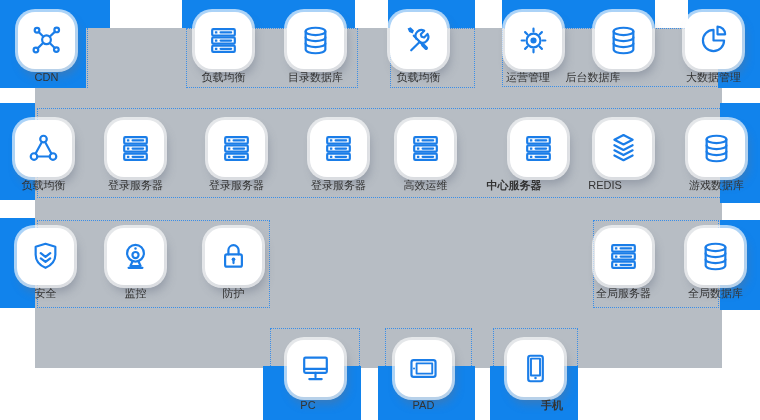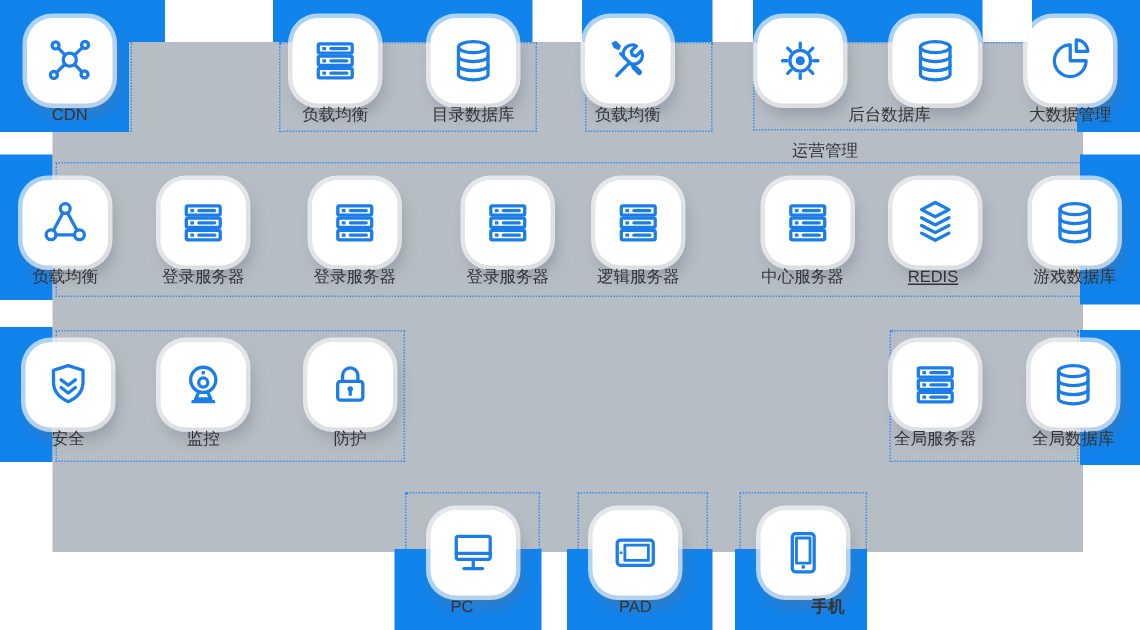--- a/index.html
+++ b/index.html
@@ -121,21 +121,21 @@
             <line x1="32.6" y1="32.6" x2="35.5" y2="35.5"></line>
             <line x1="24" y1="36.2" x2="24" y2="40.2"></line>
             <line x1="15.4" y1="32.6" x2="12.5" y2="35.5"></line>
             <line x1="7.8" y1="24" x2="11.8" y2="24"></line>
             <line x1="12.5" y1="12.5" x2="15.4" y2="15.4"></line>
             <line x1="24" y1="7.8" x2="24" y2="11.8"></line>
             <line x1="32.6" y1="15.4" x2="35.5" y2="12.5"></line>
           </g>
         </svg>
       </div>
-      <div class="node-label" style="color: rgb(51, 51, 51); left: 502px; top: 70px; margin-top: 24px;">运营管理</div>
+      <div class="node-label" style="color: rgb(51, 51, 51); left: 480px; top: 70px;">运营管理</div>
       <div class="tile" style="left: 595px; top: 12px;">
         <svg viewBox="0 0 48 48">
           <g fill="none" stroke="#1a7de8" stroke-width="3" stroke-linecap="round" stroke-linejoin="round">
             <ellipse cx="24" cy="11.5" rx="13.5" ry="5"></ellipse>
             <path d="M10.5 11.5v25c0 2.8 6 5 13.5 5s13.5-2.2 13.5-5v-25"></path>
             <path d="M10.5 19.8c0 2.8 6 5 13.5 5s13.5-2.2 13.5-5"></path>
             <path d="M10.5 28.1c0 2.8 6 5 13.5 5s13.5-2.2 13.5-5"></path>
           </g>
         </svg>
       </div>
@@ -234,52 +234,52 @@
             <rect x="12.2" y="22.6" width="3.4" height="3" rx=".5"></rect>
             <rect x="12.2" y="33.9" width="3.4" height="3" rx=".5"></rect>
           </g>
           <g fill="none" stroke="#1a7de8" stroke-width="3" stroke-linecap="round" stroke-linejoin="round">
             <line x1="20" y1="12.9" x2="34.5" y2="12.9"></line>
             <line x1="20" y1="24.1" x2="34.5" y2="24.1"></line>
             <line x1="20" y1="35.4" x2="34.5" y2="35.4"></line>
           </g>
         </svg>
       </div>
-      <div class="node-label" style="color: rgb(51, 51, 51); left: 377.5px; top: 178px;">逻辑服务器</div>
+      <div class="node-label" style="color: rgb(51, 51, 51); left: 377.5px; top: 178px;">高效运维</div>
       <div class="tile" style="left: 510px; top: 120px;">
         <svg viewBox="0 0 48 48">
           <g fill="none" stroke="#1a7de8" stroke-width="3" stroke-linecap="round" stroke-linejoin="round">
             <rect x="8.5" y="8.5" width="31" height="8.6" rx="1.5"></rect>
             <rect x="8.5" y="19.7" width="31" height="8.6" rx="1.5"></rect>
             <rect x="8.5" y="31" width="31" height="8.6" rx="1.5"></rect>
           </g>
           <g fill="#1a7de8" stroke="none">
             <rect x="12.2" y="11.4" width="3.4" height="3" rx=".5"></rect>
             <rect x="12.2" y="22.6" width="3.4" height="3" rx=".5"></rect>
             <rect x="12.2" y="33.9" width="3.4" height="3" rx=".5"></rect>
           </g>
           <g fill="none" stroke="#1a7de8" stroke-width="3" stroke-linecap="round" stroke-linejoin="round">
             <line x1="20" y1="12.9" x2="34.5" y2="12.9"></line>
             <line x1="20" y1="24.1" x2="34.5" y2="24.1"></line>
             <line x1="20" y1="35.4" x2="34.5" y2="35.4"></line>
           </g>
         </svg>
       </div>
-      <div class="node-label" style="color: rgb(51, 51, 51); left: 487px; top: 178px;">中心服务器</div>
+      <div class="node-label" style="color: rgb(51, 51, 51); left: 466px; top: 178px; font-weight: bold;">中心服务器</div>
       <div class="tile" style="left: 595px; top: 120px;">
         <svg viewBox="0 0 48 48">
           <g fill="none" stroke="#1a7de8" stroke-width="3" stroke-linecap="round" stroke-linejoin="round">
             <path d="M24 5.5l12.5 6.5L24 18.5 11.5 12z"></path>
             <path d="M11.5 19.5L24 26l12.5-6.5"></path>
             <path d="M11.5 26.5L24 33l12.5-6.5"></path>
             <path d="M11.5 33.5L24 40l12.5-6.5"></path>
           </g>
         </svg>
       </div>
-      <div class="node-label" style="color: rgb(51, 51, 51); left: 574px; top: 178px; text-decoration: underline;">REDIS</div>
+      <div class="node-label" style="color: rgb(51, 51, 51); left: 557px; top: 178px;">REDIS</div>
       <div class="tile" style="left: 688px; top: 120px;">
         <svg viewBox="0 0 48 48">
           <g fill="none" stroke="#1a7de8" stroke-width="3" stroke-linecap="round" stroke-linejoin="round">
             <ellipse cx="24" cy="11.5" rx="13.5" ry="5"></ellipse>
             <path d="M10.5 11.5v25c0 2.8 6 5 13.5 5s13.5-2.2 13.5-5v-25"></path>
             <path d="M10.5 19.8c0 2.8 6 5 13.5 5s13.5-2.2 13.5-5"></path>
             <path d="M10.5 28.1c0 2.8 6 5 13.5 5s13.5-2.2 13.5-5"></path>
           </g>
         </svg>
       </div>

